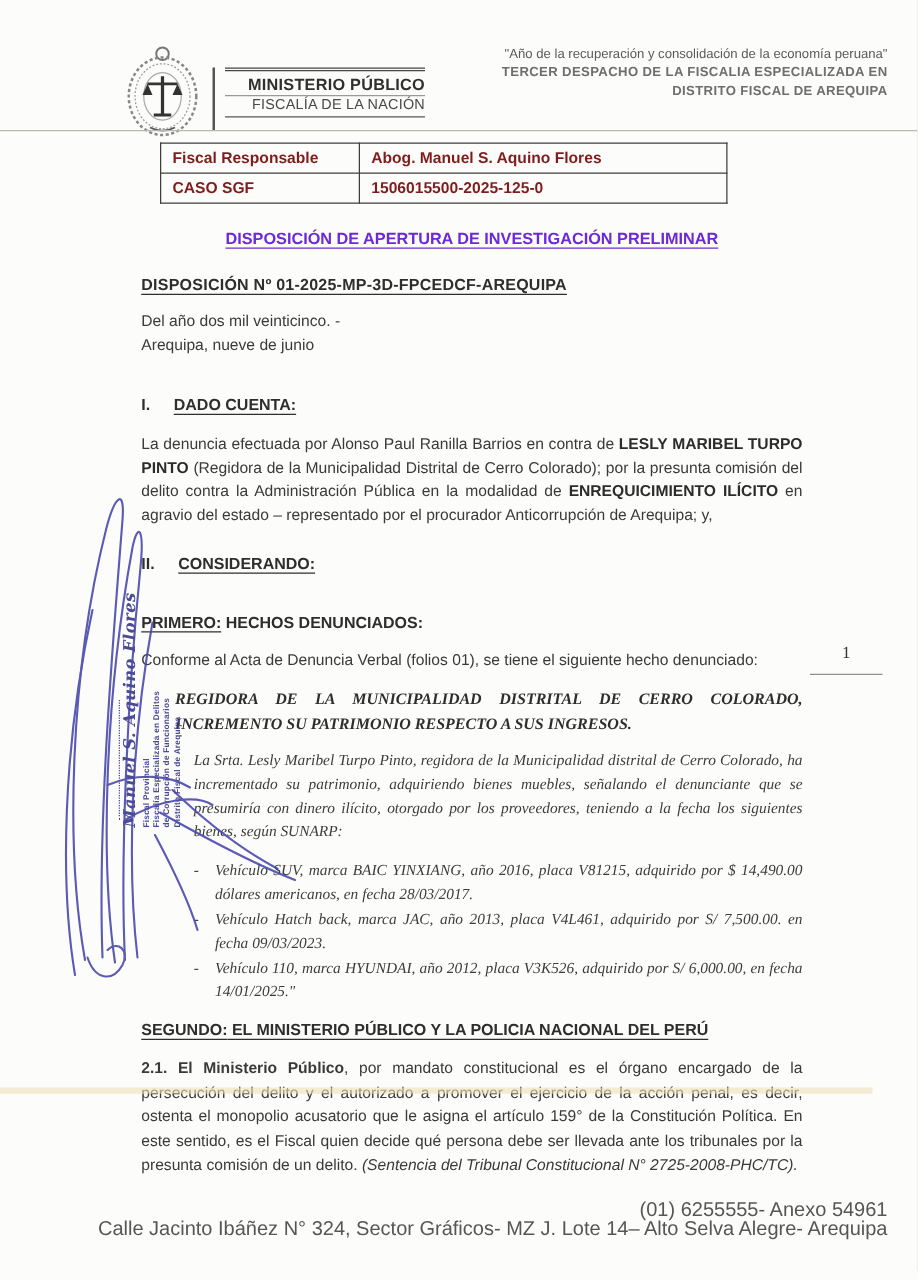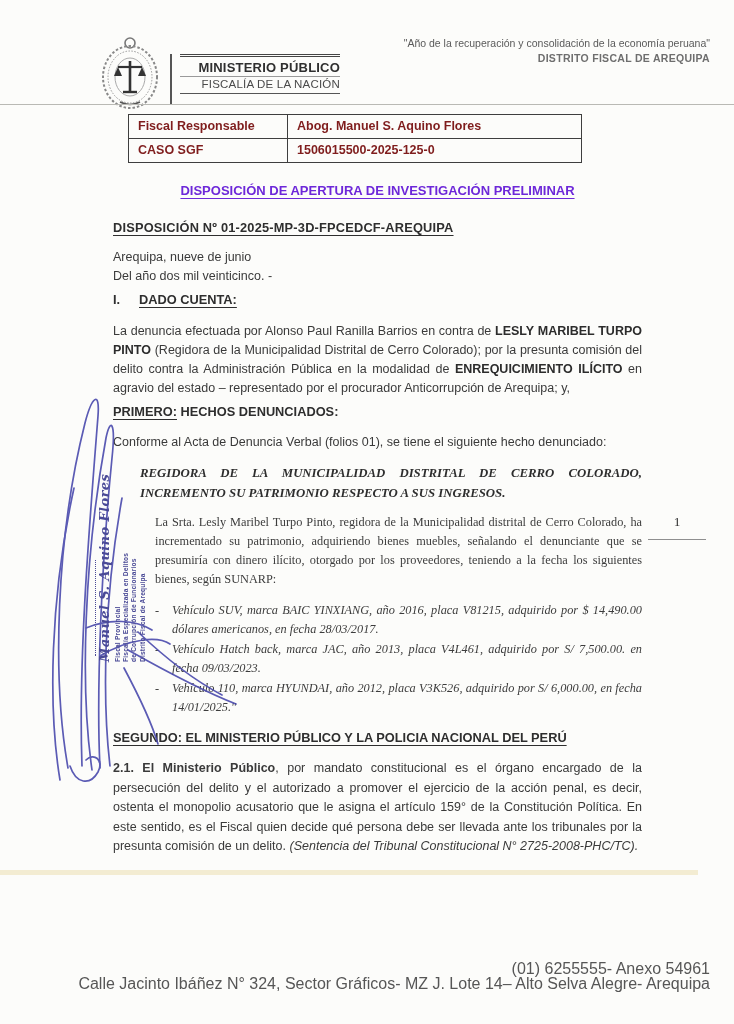--- a/index.html
+++ b/index.html
@@ -29,34 +29,34 @@
     border:1.6px solid #3e3e3e;font-weight:bold;font-size:12.5px;color:#7f1d1d;
     padding:2px 9px;height:19px;white-space:nowrap;
   }
   .case-table td.lbl{width:140px;}
   .case-table td.val{width:275px;}
   .doc-title{margin-top:18px;text-align:center;font-weight:bold;color:#6d28d9;
     text-decoration:underline;text-underline-offset:3px;font-size:13px;}
   .dispo-number{margin-top:18px;font-weight:bold;color:#2e2e2e;
     text-decoration:underline;text-underline-offset:3px;font-size:12.8px;letter-spacing:.2px;}
   .date-block{margin-top:11px;}
-  .sec-head{margin-top:4px;font-weight:bold;color:#2e2e2e;font-size:12.8px;}
+  .sec-head{margin-top:28px;font-weight:bold;color:#2e2e2e;font-size:12.8px;}
   .sec-head .numeral{display:inline-block;min-width:26px;}
   .u{text-decoration:underline;text-underline-offset:3px;}
   .para{margin-top:13px;text-align:justify;}
   .para b{color:#2c2c2c;}
   .sec-head.considerando{margin-top:19px;}
   .primero{}
   .intro{margin-top:12px;text-align:justify;}
   .quote-heading{
     margin:11px 0 0 27px;font-family:"Liberation Serif",serif;font-style:italic;font-weight:bold;
     color:#2e2e2e;font-size:12.8px;line-height:20px;text-align:justify;
   }
   .quote-body{
-    margin:10px 0 12px 42px;font-family:"Liberation Serif",serif;
+    margin:10px 0 12px 42px;font-family:"Liberation Serif",serif;font-style:italic;
     font-size:12.3px;line-height:19px;text-align:justify;color:#3c3c3c;
   }
   .vehicle-list{margin:8px 0 0 42px;}
   .vehicle-item{display:flex;margin-bottom:2px;}
   .vehicle-dash{
     width:17px;flex:0 0 17px;font-family:"Liberation Serif",serif;font-style:italic;
     font-size:12.3px;line-height:18.5px;color:#3c3c3c;
   }
   .vehicle-text{
     font-family:"Liberation Serif",serif;font-style:italic;font-size:12.3px;
@@ -108,20 +108,21 @@
         <path d="M22 66 Q32 71 42 66" fill="none" stroke="#555" stroke-width="1.4"></path>
       </svg>
     </div>
     <div class="org-divider"></div>
     <div class="org-block">
       <div class="org-name">MINISTERIO PÚBLICO</div>
       <div class="org-sub">FISCALÍA DE LA NACIÓN</div>
     </div>
     <div class="head-right">
       <div class="motto">"Año de la recuperación y consolidación de la economía peruana"</div>
+      <div class="office-line">TERCER DESPACHO DE LA FISCALIA ESPECIALIZADA EN</div>
       <div class="office-line">DISTRITO FISCAL DE AREQUIPA</div>
     </div>
   </div>
   <div class="header-rule"></div>
 
   <div class="main">
 
     <table class="case-table">
       <tbody>
           <tr>
@@ -133,32 +134,35 @@
         <td class="val">1506015500-2025-125-0</td>
       </tr>
     </tbody>
       </table>
 
     <div class="doc-title">DISPOSICIÓN DE APERTURA DE INVESTIGACIÓN PRELIMINAR</div>
 
     <div class="dispo-number">DISPOSICIÓN Nº 01-2025-MP-3D-FPCEDCF-AREQUIPA</div>
 
     <div class="date-block">
+      <div>Del año dos mil veinticinco. -</div>
       <div>Arequipa, nueve de junio</div>
-      <div>Del año dos mil veinticinco. -</div>
     </div>
 
     <div class="sec-head">
       <span class="numeral">I.</span><span class="u">DADO CUENTA:</span>
     </div>
 
     <div class="para">
       <span>La denuncia efectuada por Alonso Paul Ranilla Barrios en contra de </span><b>LESLY MARIBEL TURPO PINTO</b><span> (Regidora de la Municipalidad Distrital de Cerro Colorado); por la presunta comisión del delito contra la Administración Pública en la modalidad de </span><b>ENREQUICIMIENTO ILÍCITO</b><span> en agravio del estado – representado por el procurador Anticorrupción de Arequipa; y,</span>
     </div>
 
+    <div class="sec-head considerando">
+      <span class="numeral">II.</span>&nbsp;<span class="u">CONSIDERANDO:</span>
+    </div>
 
     <div class="sec-head primero">
       <span class="u">PRIMERO:</span><span> HECHOS DENUNCIADOS:</span>
     </div>
 
     <div class="intro">Conforme al Acta de Denuncia Verbal (folios 01), se tiene el siguiente hecho denunciado:</div>
 
     <div class="quote-heading">REGIDORA DE LA MUNICIPALIDAD DISTRITAL DE CERRO COLORADO, INCREMENTO SU PATRIMONIO RESPECTO A SUS INGRESOS.</div>
 
     <div class="quote-body">La Srta. Lesly Maribel Turpo Pinto, regidora de la Municipalidad distrital de Cerro Colorado, ha incrementado su patrimonio, adquiriendo bienes muebles, señalando el denunciante que se presumiría con dinero ilícito, otorgado por los proveedores, teniendo a la fecha los siguientes bienes, según SUNARP:</div>

